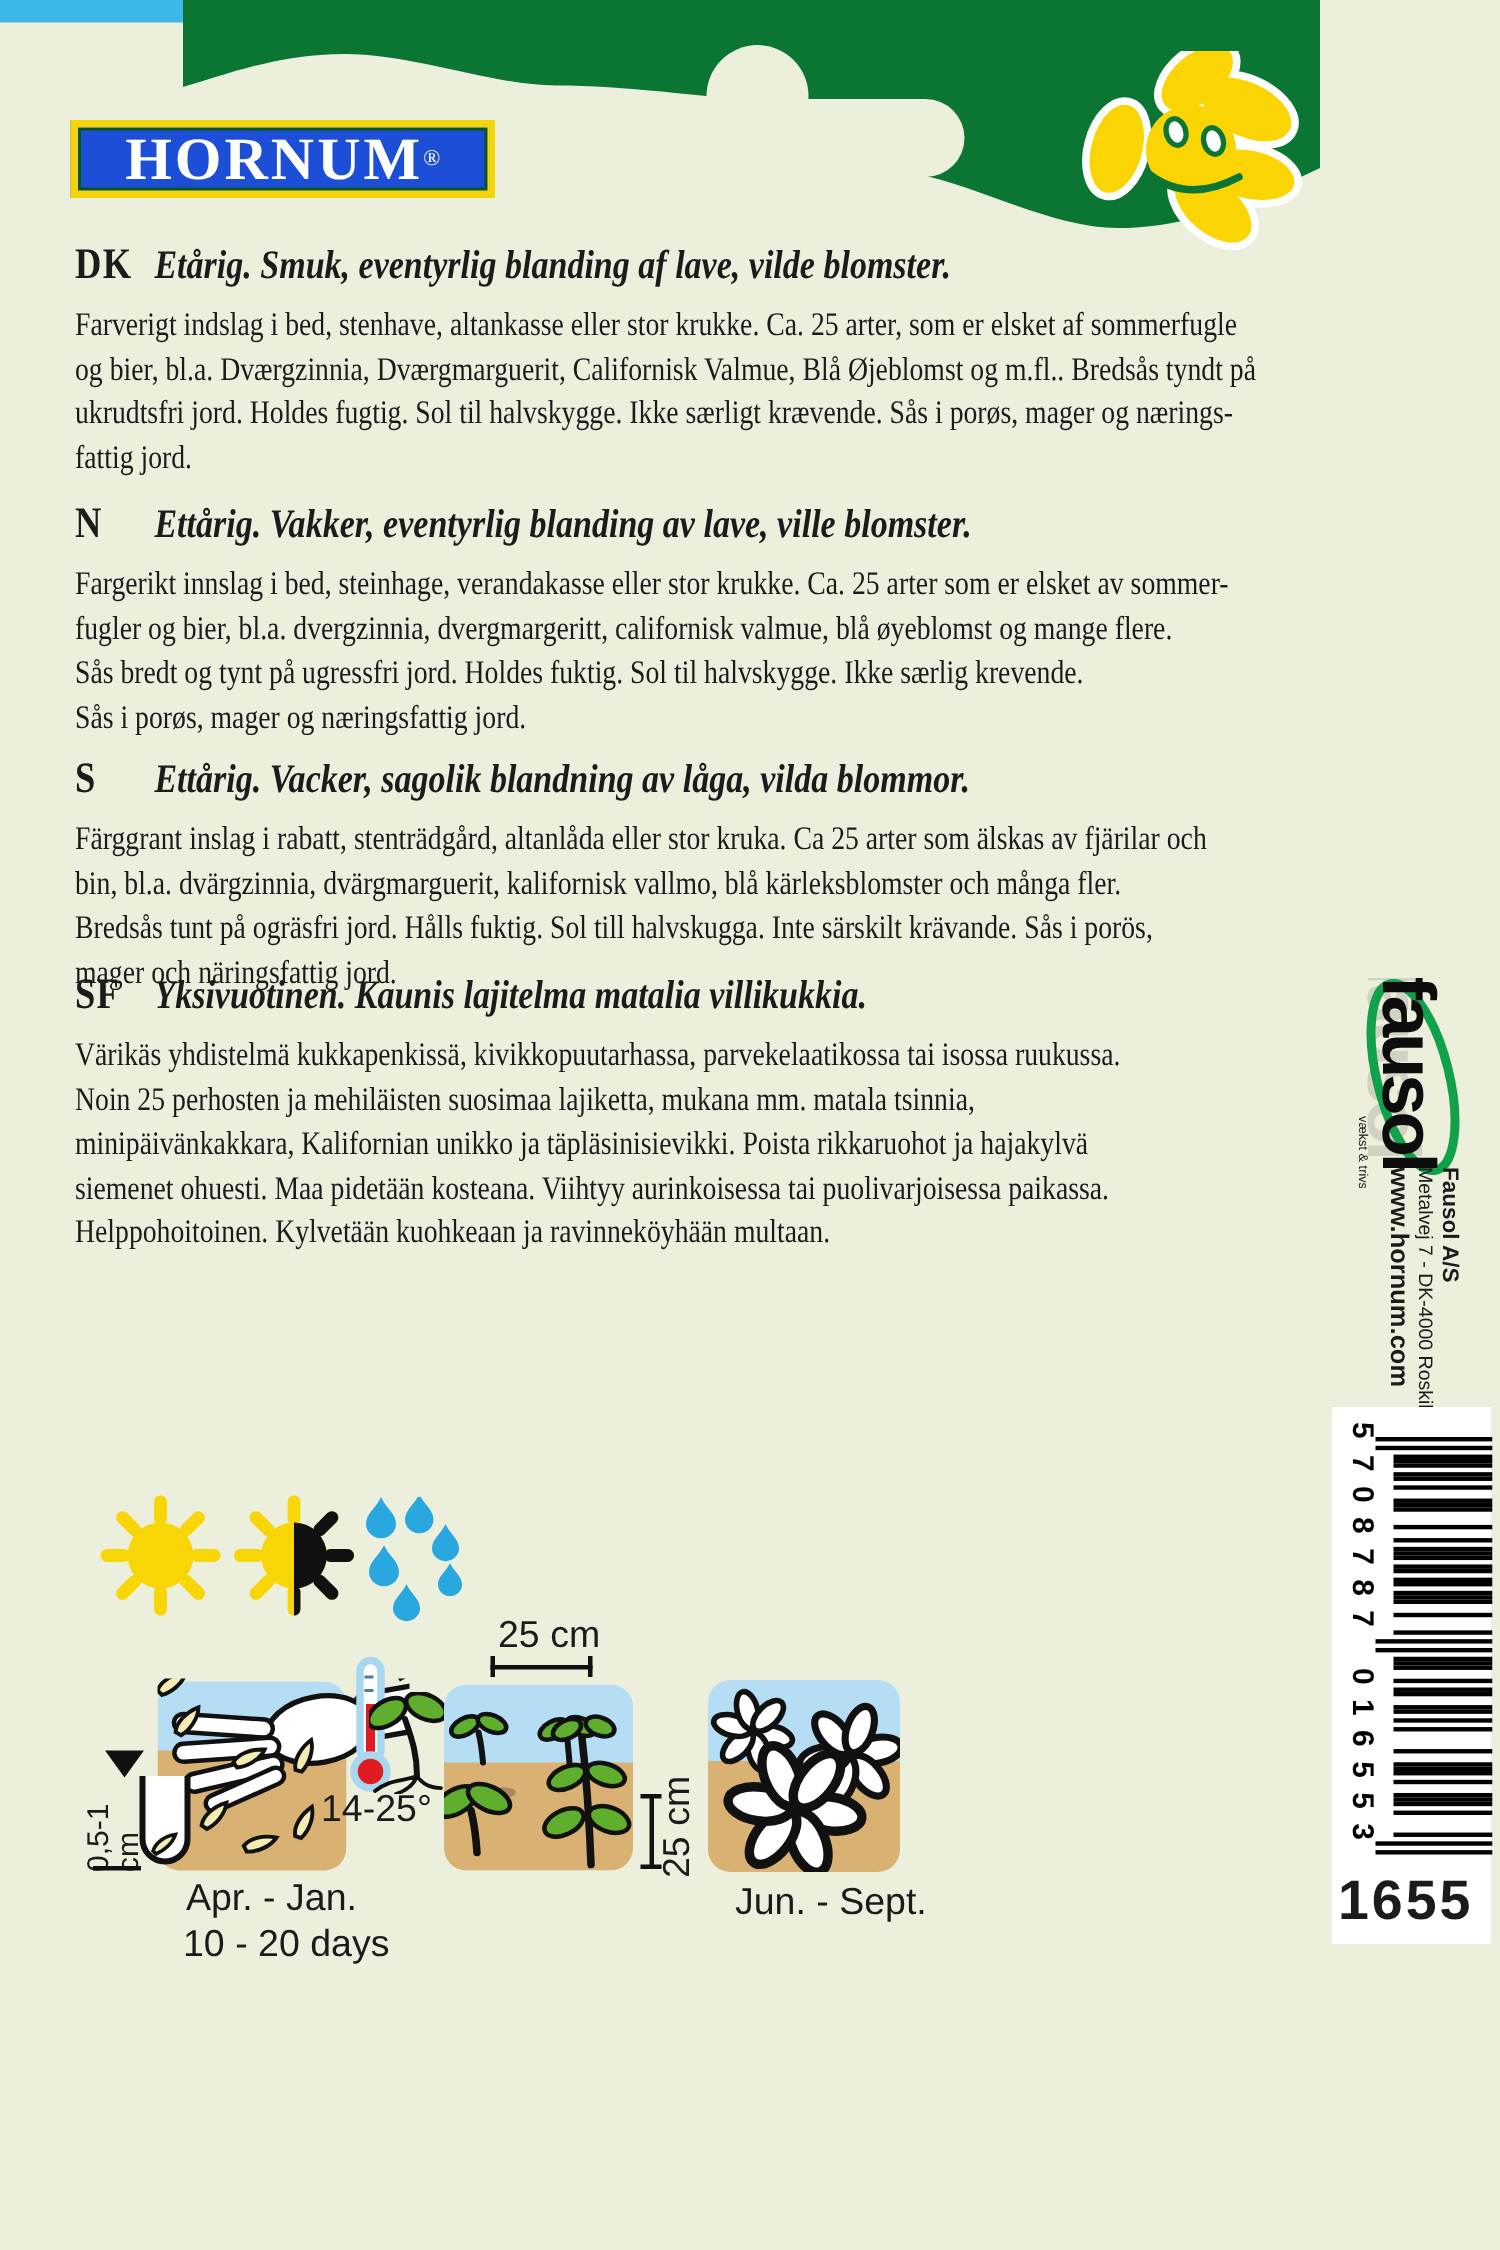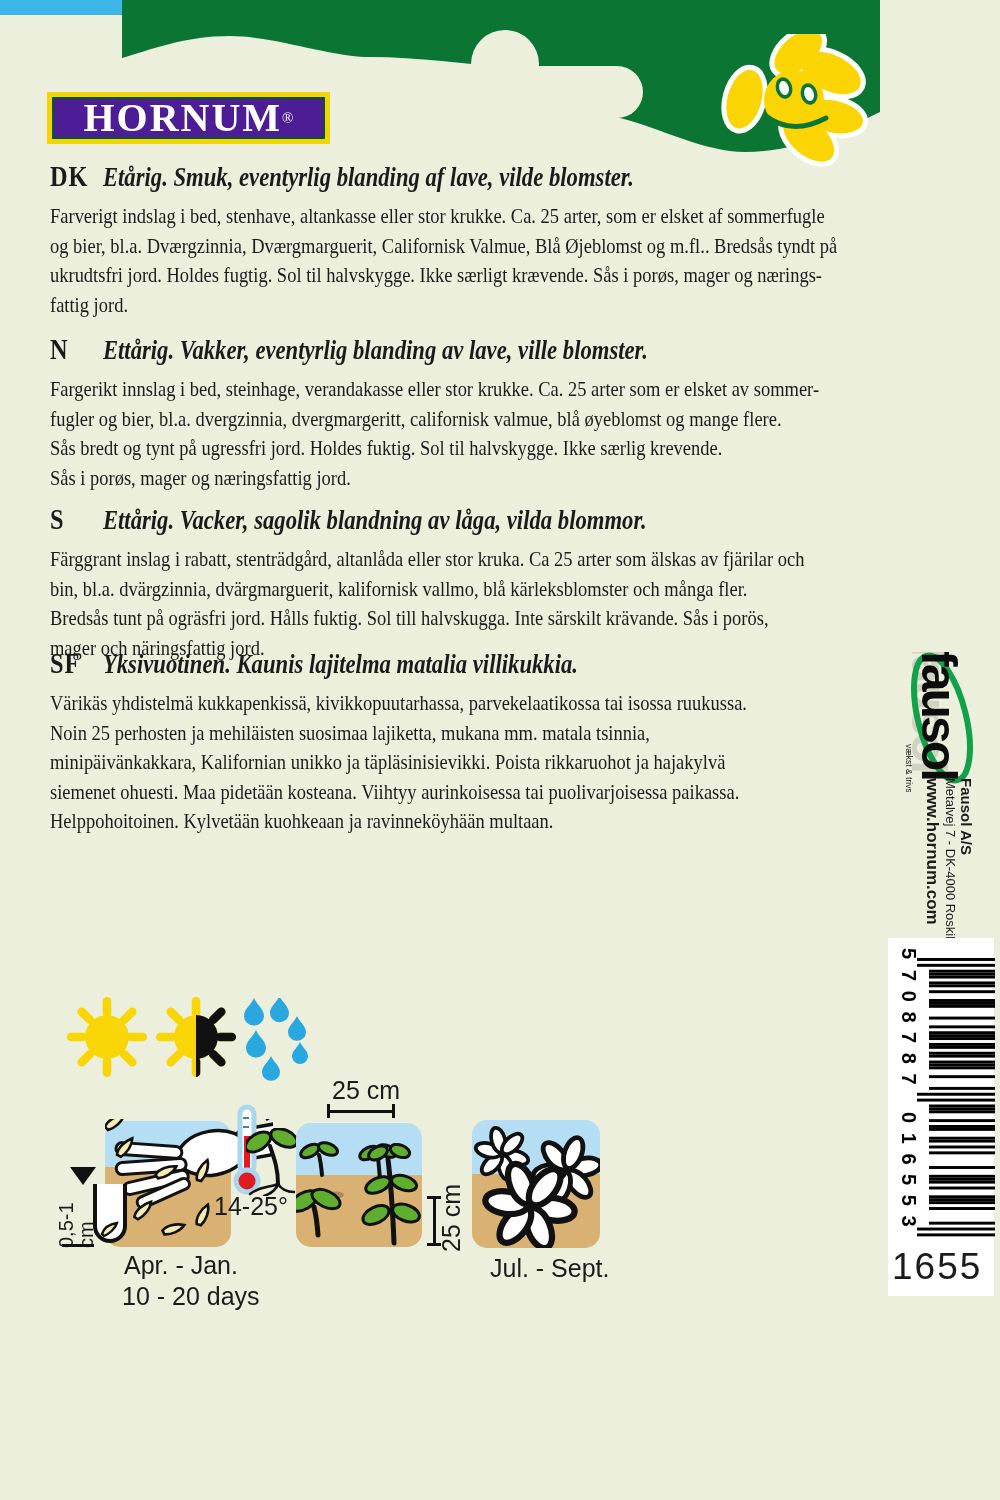--- a/index.html
+++ b/index.html
@@ -1,21 +1,21 @@
 <!DOCTYPE html>
 <html><head>
 <meta charset="utf-8">
 <style>
   html,body{margin:0;padding:0;}
   .page{position:relative;width:1000px;height:1500px;background:#edefdd;overflow:hidden;
         font-family:"Liberation Sans",sans-serif;color:#1b1b1b;}
   .abs{position:absolute;}
   
   .blue-strip{left:0;top:0;width:122px;height:15px;background:#3eb7e8;}
-  .hornum-logo{left:47px;top:92px;width:273px;height:42px;background:#4c1d95;
+  .hornum-logo{left:47px;top:80px;width:273px;height:42px;background:#1d4ed8;
      border:5px solid #f3d409;box-shadow:inset 0 0 0 2px #05561f;
      display:flex;align-items:center;justify-content:center;}
   .hornum-logo .brand{font-family:"Liberation Serif",serif;font-weight:bold;color:#fff;
      font-size:40px;letter-spacing:2px;line-height:1;}
   .hornum-logo sup{font-size:15px;color:#fff;font-family:"Liberation Serif",serif;vertical-align:14px;}
   
   .section{left:50px;width:940px;font-family:Liberation Serif, serif;}
   .condense{transform:scaleX(0.84);transform-origin:0 0;width:1130px;}
   .sec-head{font-size:27px;font-weight:bold;font-style:italic;white-space:nowrap;}
   .sec-code{display:inline-block;width:63px;font-style:normal;font-size:29px;letter-spacing:1px;}
@@ -23,21 +23,21 @@
   
   .rot-cw{transform:rotate(90deg);transform-origin:top left;}
   .rot-ccw{transform:rotate(-90deg);transform-origin:top left;}
   .addr{left:975px;top:778px;width:170px;white-space:nowrap;}
   .addr .l1{font-weight:bold;font-size:15px;line-height:17px;}
   .addr .l2{font-size:13px;line-height:16px;}
   .addr .l3{font-weight:bold;font-size:17px;line-height:20px;}
   
   .bc-box{left:888px;top:938px;width:106px;height:358px;background:#fff;}
   .bc-rot{left:800px;top:1048px;width:295px;height:95px;transform:rotate(90deg);}
-  .item-no{left:892px;top:1246px;font-size:37px;font-weight:normal;letter-spacing:2px;}
+  .item-no{left:892px;top:1246px;font-size:37px;font-weight:bold;letter-spacing:2px;}
   
   .pic-label{font-size:25px;line-height:28px;white-space:nowrap;}
   .depth-label{left:56px;top:1248px;width:64px;font-size:20px;line-height:20px;white-space:pre-line;}
   .tri-down{left:70px;top:1167px;width:0;height:0;border-left:13px solid transparent;
      border-right:13px solid transparent;border-top:18px solid #111;}
   .hline{background:#111;height:3px;}
   .vline{background:#111;width:3px;}
 </style>
 </head>
 <body>
@@ -380,15 +380,15 @@
       <rect x="0" y="0" width="128" height="56" fill="#b5ddf4"></rect>
       <rect x="0" y="54" width="128" height="74" fill="#d8b173"></rect>
       <use href="#flw" transform="translate(30,34) scale(0.75) rotate(15)"></use>
       <use href="#flw" transform="translate(95,50) scale(0.95) rotate(-10)"></use>
       <use href="#flw" transform="translate(58,86) scale(1.25) rotate(8)"></use>
     </g>
   </svg>
 
   <div class="abs pic-label" style="left:124px;top:1251px">Apr. - Jan.</div>
   <div class="abs pic-label" style="left:122px;top:1282px">10 - 20 days</div>
-  <div class="abs pic-label" style="left:490px;top:1254px">Jul. - Sept.</div>
+  <div class="abs pic-label" style="left:490px;top:1254px">Jun. - Sept.</div>
 
 </div>
 
 </body></html>

